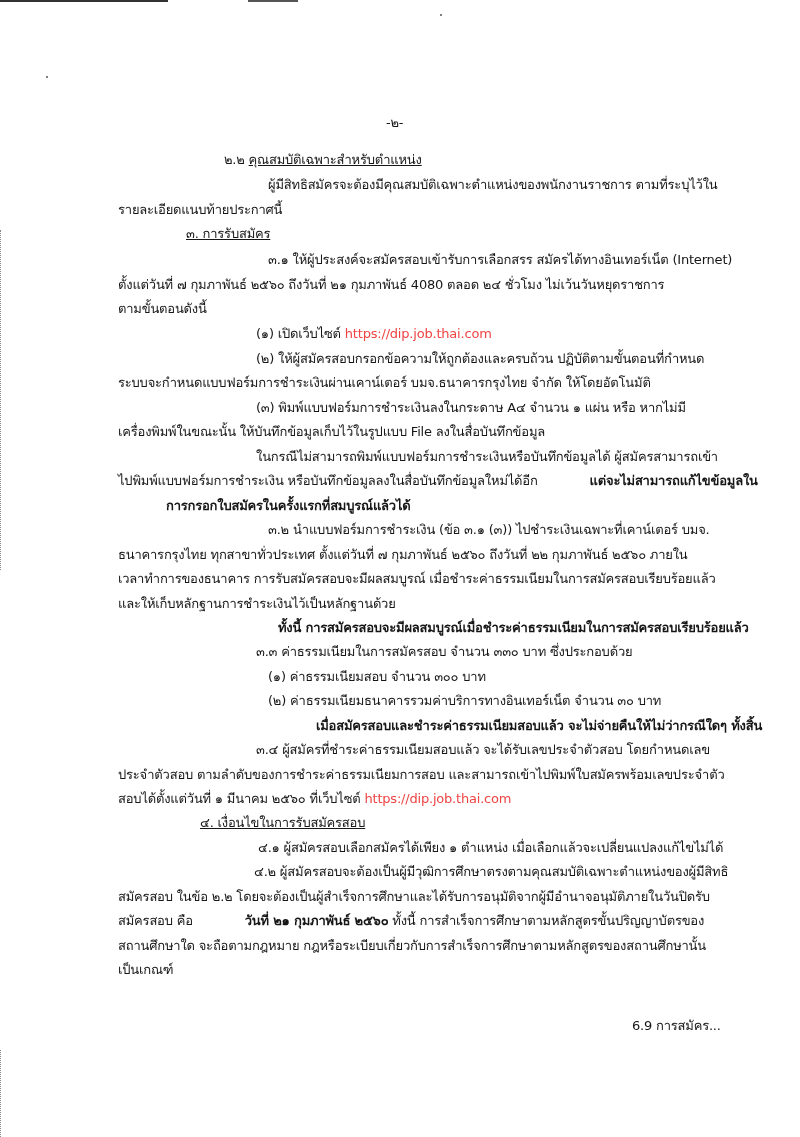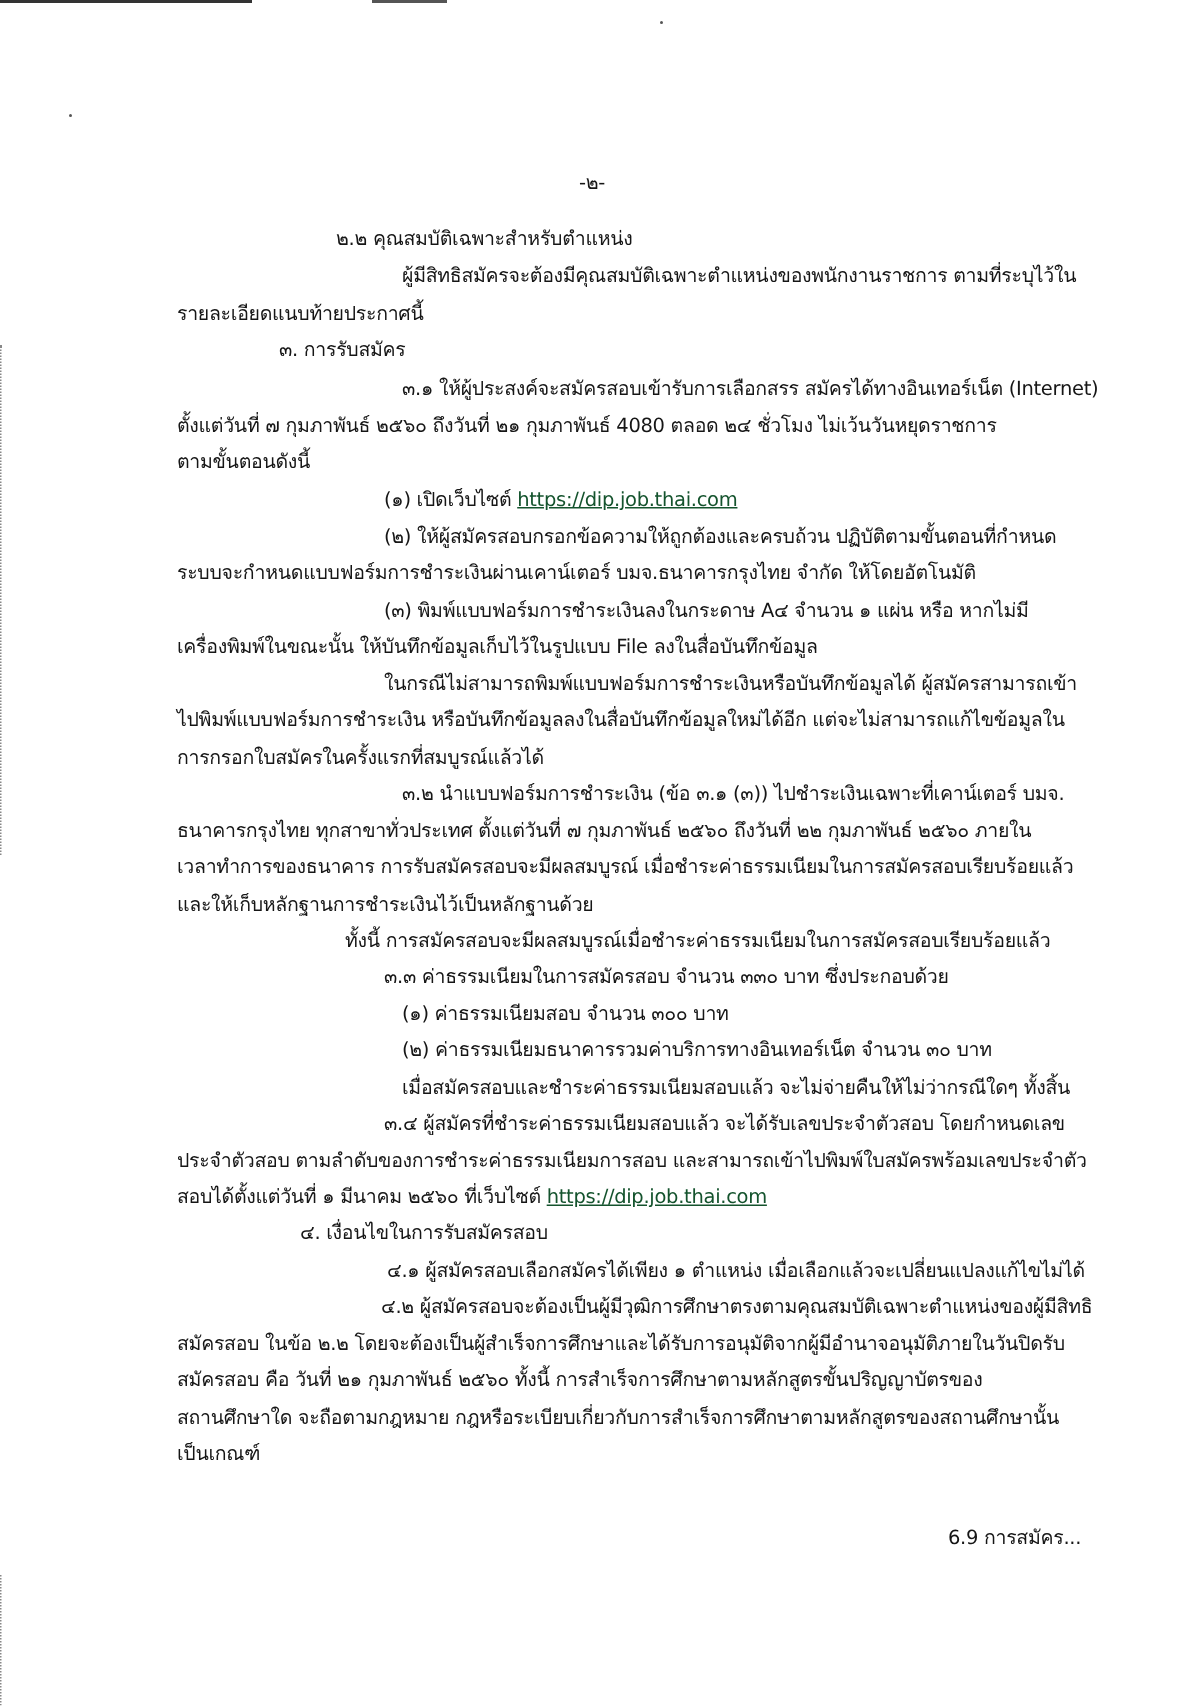--- a/index.html
+++ b/index.html
@@ -6,24 +6,24 @@
   body { width: 800px; height: 1137px; position: relative; overflow: hidden;
          font-family: "DejaVu Sans", sans-serif; color: #161616; }
   .topbar { position: absolute; left: 0; top: 0; width: 168px; height: 2px; background: #333; }
   .topbar2 { position: absolute; left: 248px; top: 0; width: 50px; height: 2px; background: #555; }
   .leftedge { position: absolute; left: 0; top: 230px; width: 2px; height: 340px;
               border-left: 1px dotted #888; }
   .leftedge2 { position: absolute; left: 0; top: 1050px; width: 2px; height: 87px;
               border-left: 1px dotted #888; }
   .speck { position: absolute; width: 2px; height: 2px; background: #555; border-radius: 1px; }
   .line { position: absolute; font-size: 13px; line-height: 18px; white-space: nowrap; letter-spacing: -0.2px; }
-  .b { font-weight: normal; }
-  .u { }
+  .b { font-weight: bold; margin-left: 48px; }
+  .u { text-decoration: underline; }
   .pageno { left: 386px; top: 114px; }
-  a.link { color: #14532d; text-decoration: underline; }
+  a.link { color: #ef4444; }
 </style>
 </head>
 <body>
 
 <div class="topbar"></div>
 <div class="topbar2"></div>
 <div class="leftedge"></div>
 <div class="leftedge2"></div>
 <div class="speck" style="left:46px;top:76px"></div>
 <div class="speck" style="left:440px;top:14px"></div>

